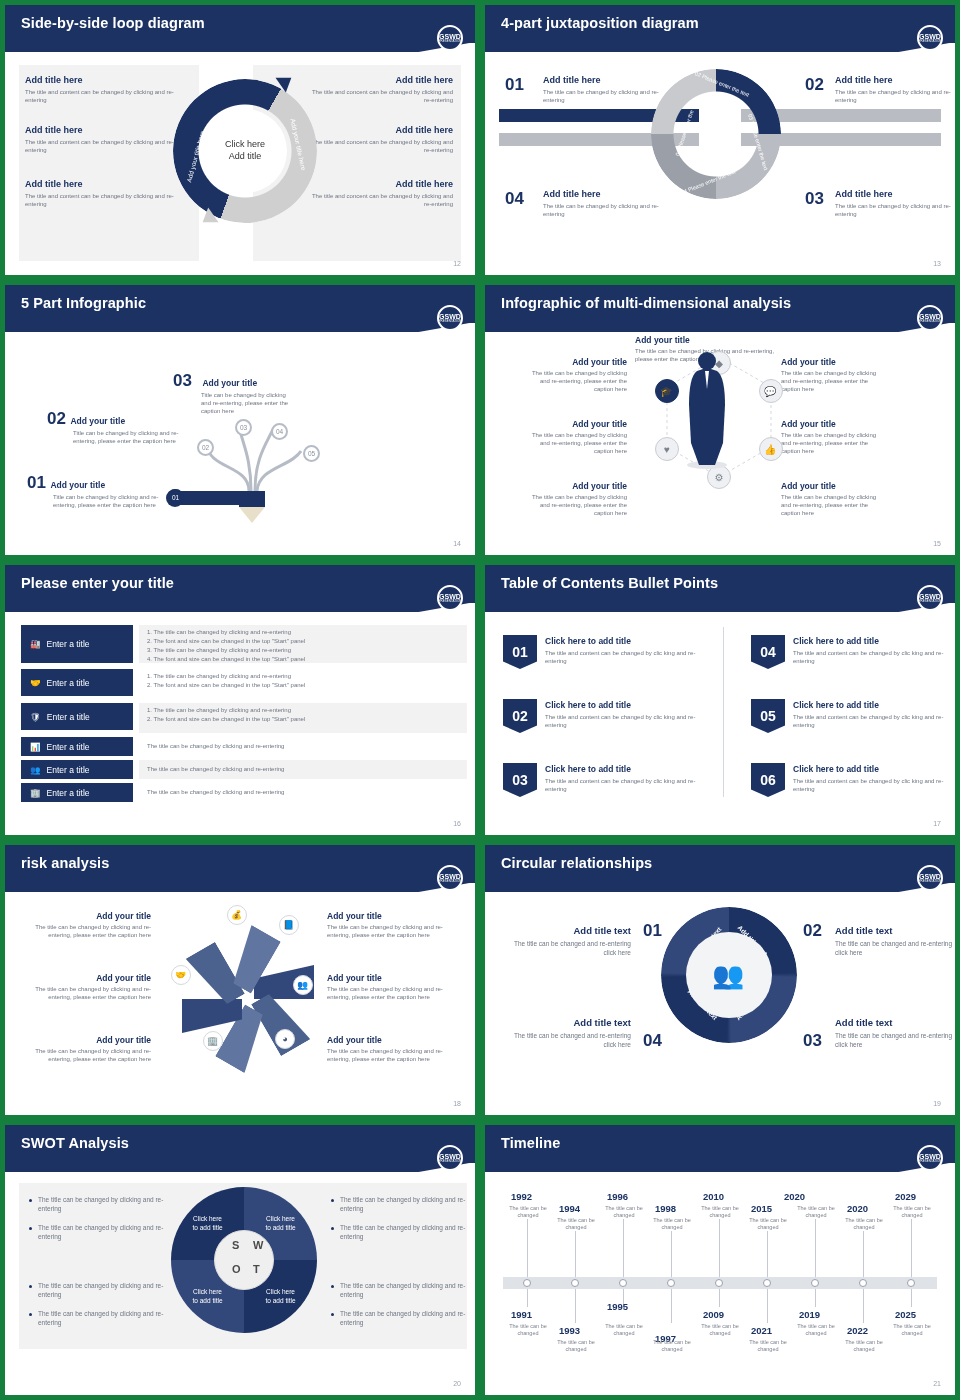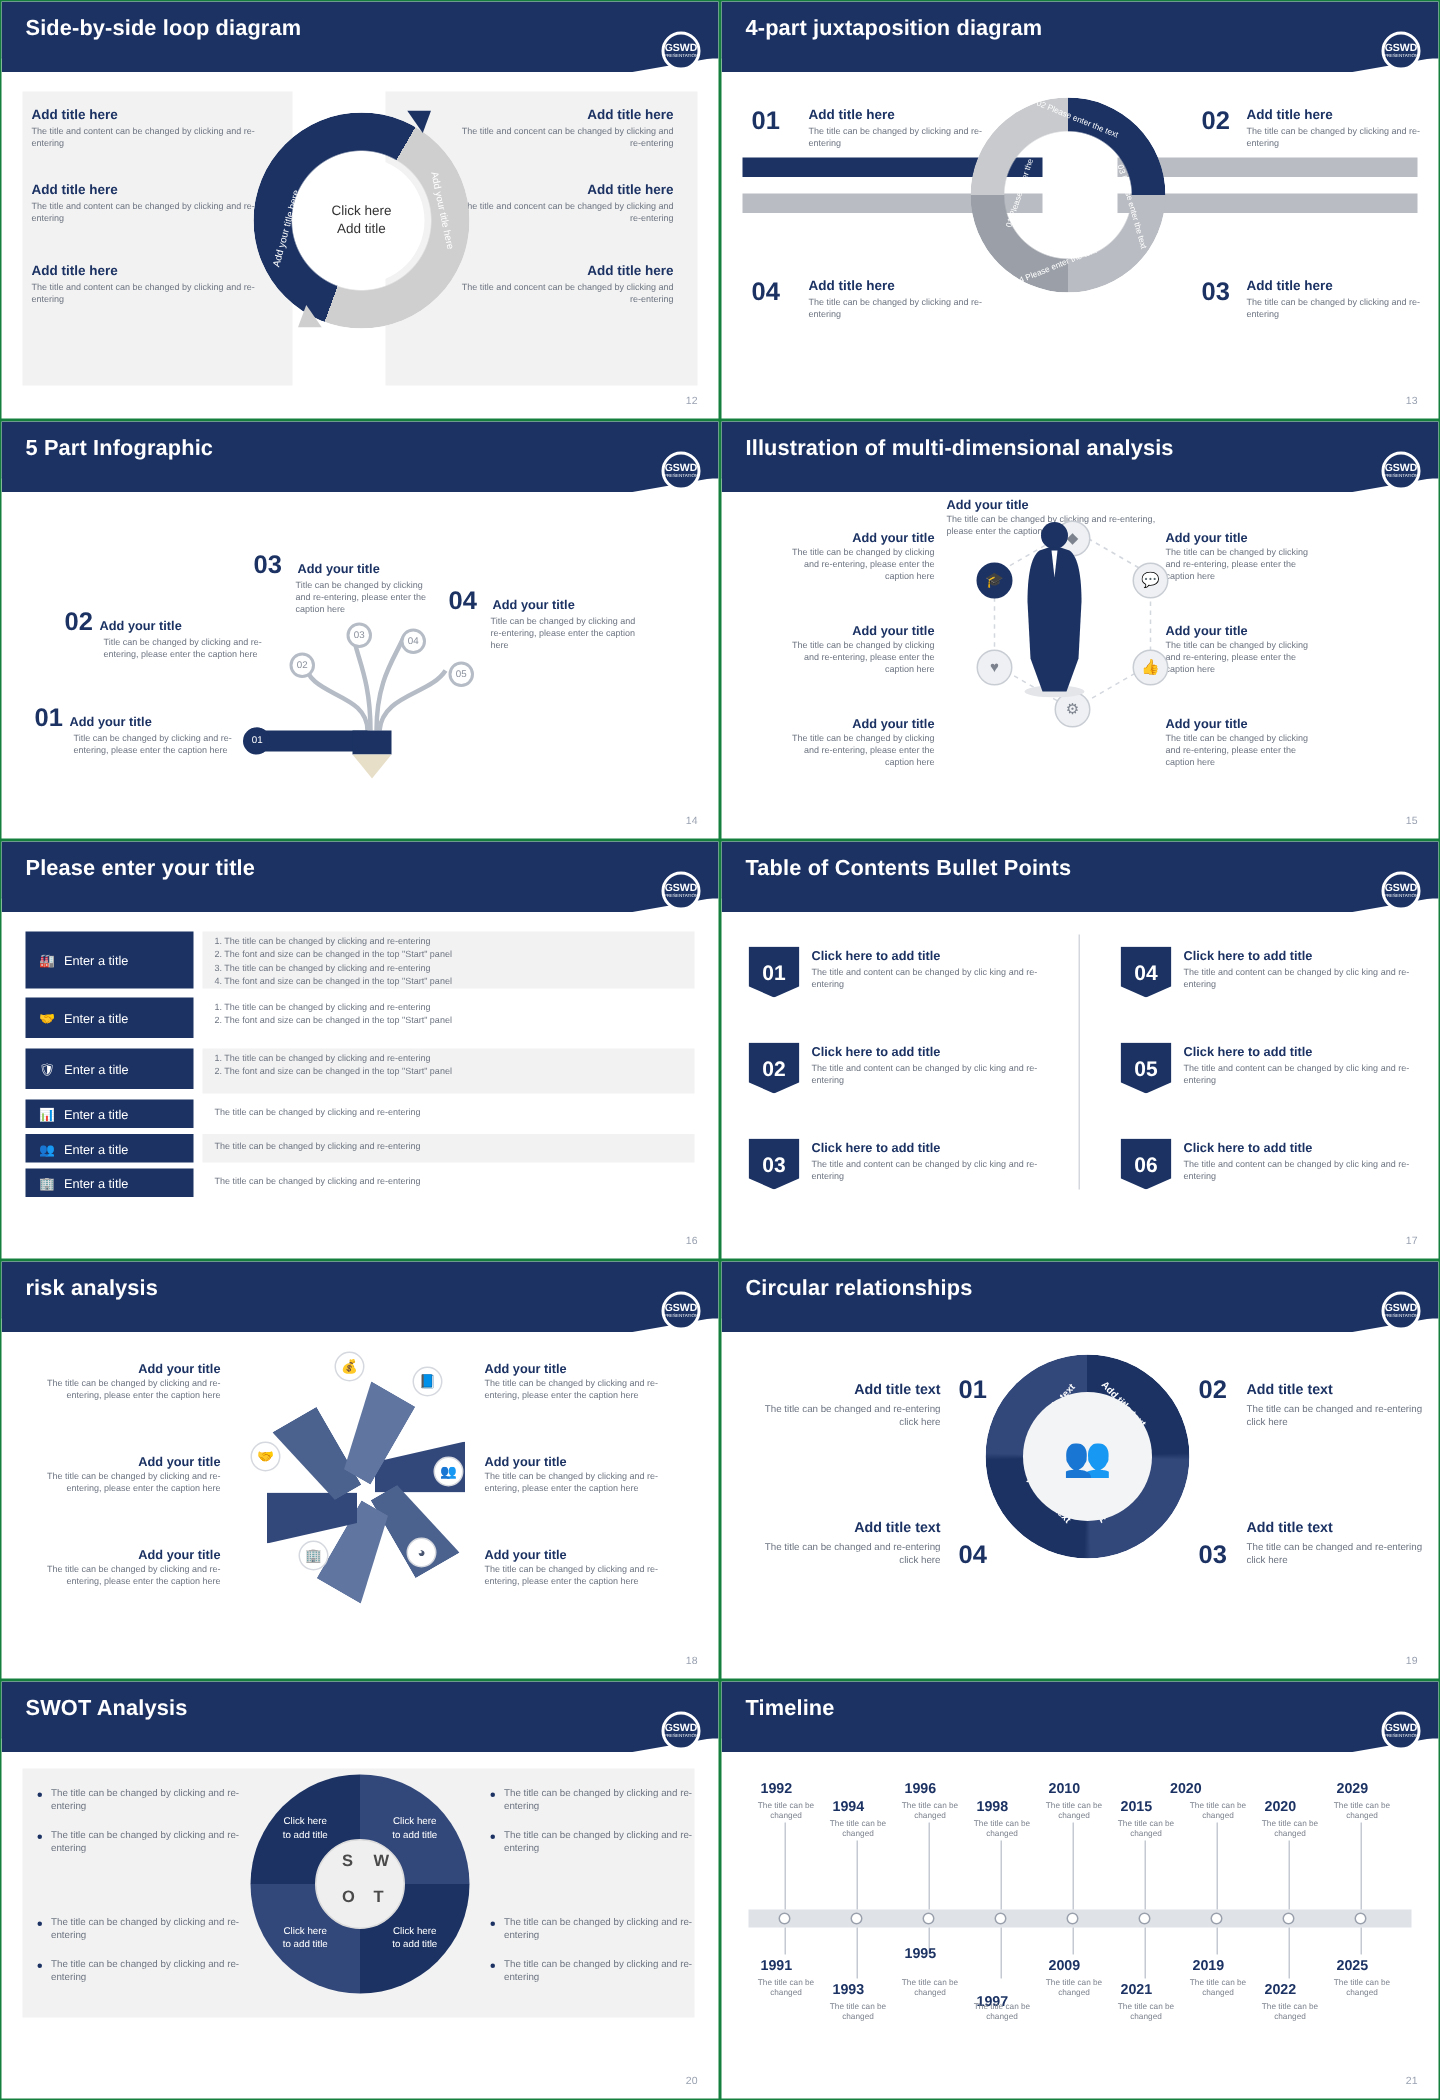--- a/index.html
+++ b/index.html
@@ -13,21 +13,21 @@
   .grid {
     display: grid;
     grid-template-columns: 480px 480px;
     grid-template-rows: repeat(5, 280px);
     width: 960px; height: 1400px;
   }
   .slide {
     position: relative;
     width: 480px; height: 280px;
     background: #ffffff;
-    border: 1px solid #15803d;
+    border: 5px solid #15803d;
     overflow: hidden;
   }
   
   .hdr {
     position: absolute; top: 0; left: 0; width: 100%; height: 38px;
     background: #1b3263;
   }
   .hdr:after {
     content: ""; position: absolute; left: 0; bottom: -9px;
     width: 100%; height: 10px;
@@ -363,25 +363,20 @@
       <div class="s3-blk" style="left:42px; top:76px; width:132px">
         <span class="s3-num">02</span>
         <span class="ttl">Add your title</span>
         <div class="txt" style="margin-left:26px">Title can be changed by clicking and re-entering, please enter the caption here</div>
       </div>
       <div class="s3-blk" style="left:168px; top:38px; width:116px">
         <span class="s3-num">03</span>
         <span class="ttl" style="margin-left:6px">Add your title</span>
         <div class="txt" style="margin-left:28px">Title can be changed by clicking and re-entering, please enter the caption here</div>
       </div>
-      <div class="s3-blk" style="left:298px; top:62px; width:130px">
-        <span class="s3-num">04</span>
-        <span class="ttl" style="margin-left:6px">Add your title</span>
-        <div class="txt" style="margin-left:28px">Title can be changed by clicking and re-entering, please enter the caption here</div>
-      </div>
 
       <svg width="160" height="130" style="position:absolute; left:156px; top:62px">
         <path d="M88 96 C88 70 48 74 46 50" stroke="#b6bcc6" stroke-width="3" fill="none"></path>
         <path d="M90 96 C90 60 80 46 78 30" stroke="#b6bcc6" stroke-width="3" fill="none"></path>
         <path d="M94 96 C94 62 106 48 112 34" stroke="#b6bcc6" stroke-width="3" fill="none"></path>
         <path d="M96 96 C98 72 130 72 140 56" stroke="#b6bcc6" stroke-width="3" fill="none"></path>
         <path d="M12 96 L88 96 L88 110 L12 110 Z" fill="#1b3263"></path>
         <path d="M78 96 L104 96 L104 112 L78 112 Z" fill="#1b3263"></path>
         <path d="M78 112 L104 112 L91 128 Z" fill="#e8dfc8"></path>
         <circle cx="14" cy="103" r="9" fill="#1b3263"></circle>
@@ -391,21 +386,21 @@
       <div class="s3-node" style="left:192px; top:106px">02</div>
       <div class="s3-node" style="left:230px; top:86px">03</div>
       <div class="s3-node" style="left:266px; top:90px">04</div>
       <div class="s3-node" style="left:298px; top:112px">05</div>
     </div>
     <div class="pgnum">14</div>
   </div>
 
   <div class="slide">
     <div class="hdr"></div>
-    <div class="hdr-title">Illustration of multi-dimensional analysis</div>
+    <div class="hdr-title">Infographic of multi-dimensional analysis</div>
     <div class="logo">
       <span>GSWD</span>
       <span class="l2">PRESENTATION</span>
     </div>
 
     <div class="body">
       <div class="s4-txt" style="left:150px; top:2px; width:140px; text-align:left">
         <div class="ttl">Add your title</div>
         <div class="txt">The title can be changed by clicking and re-entering, please enter the caption here</div>
       </div>

